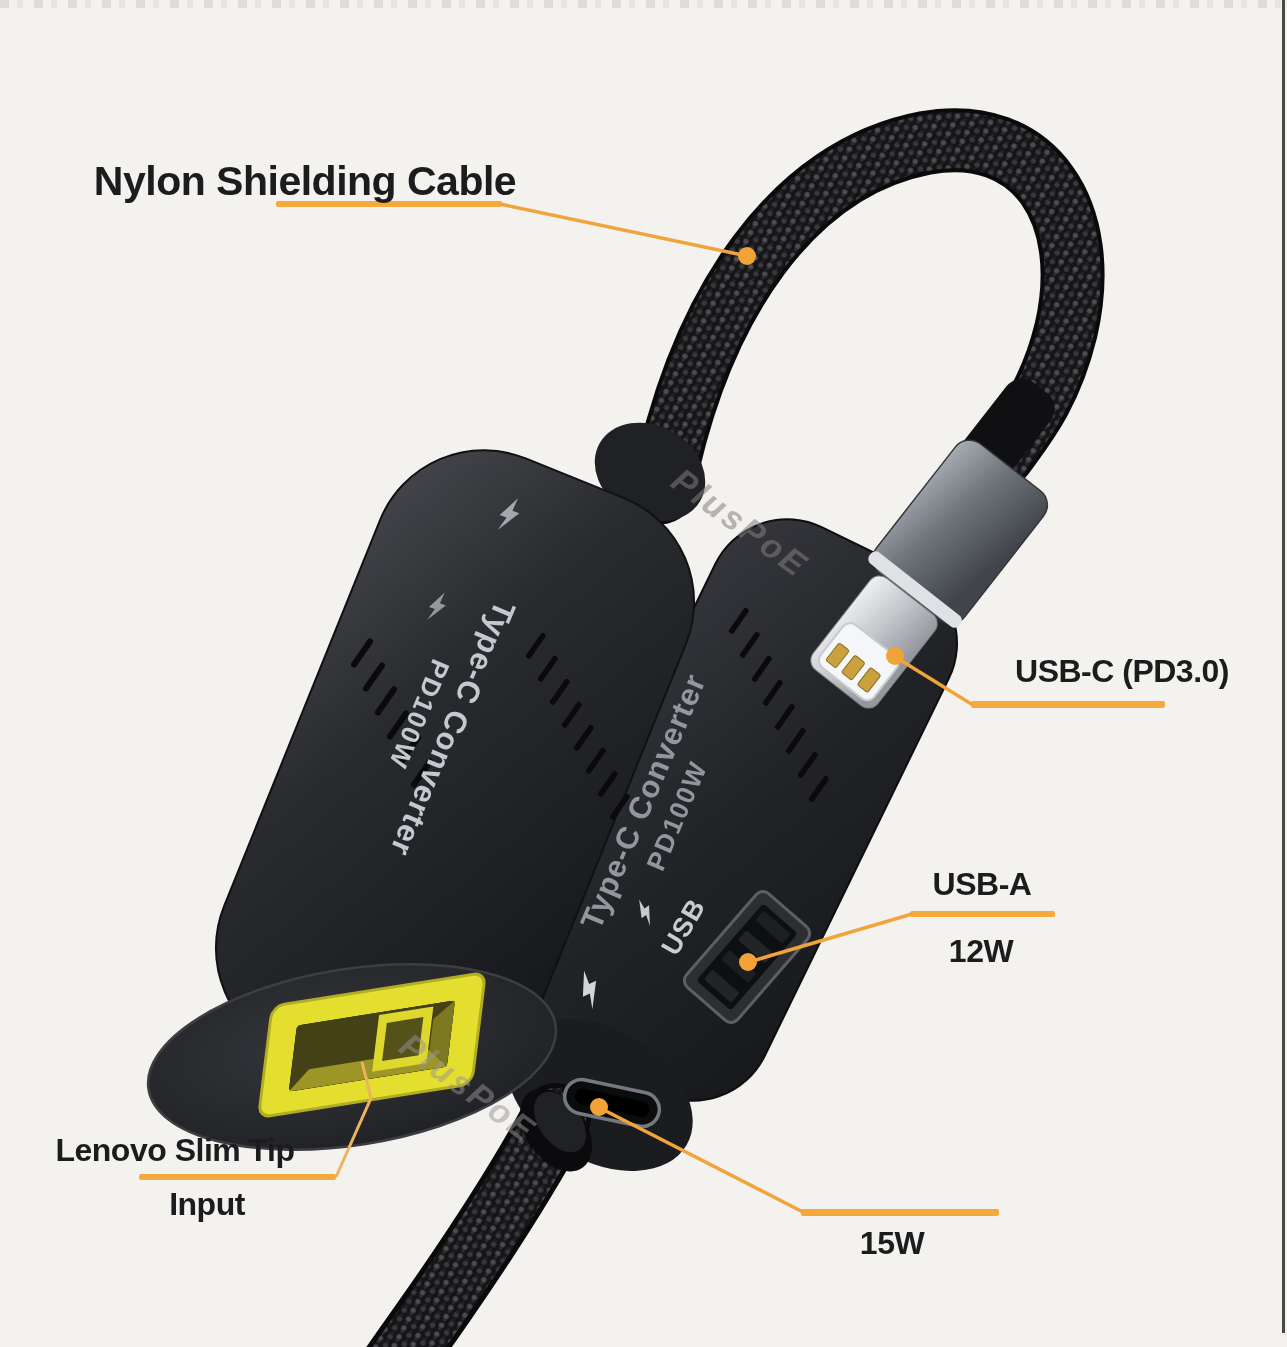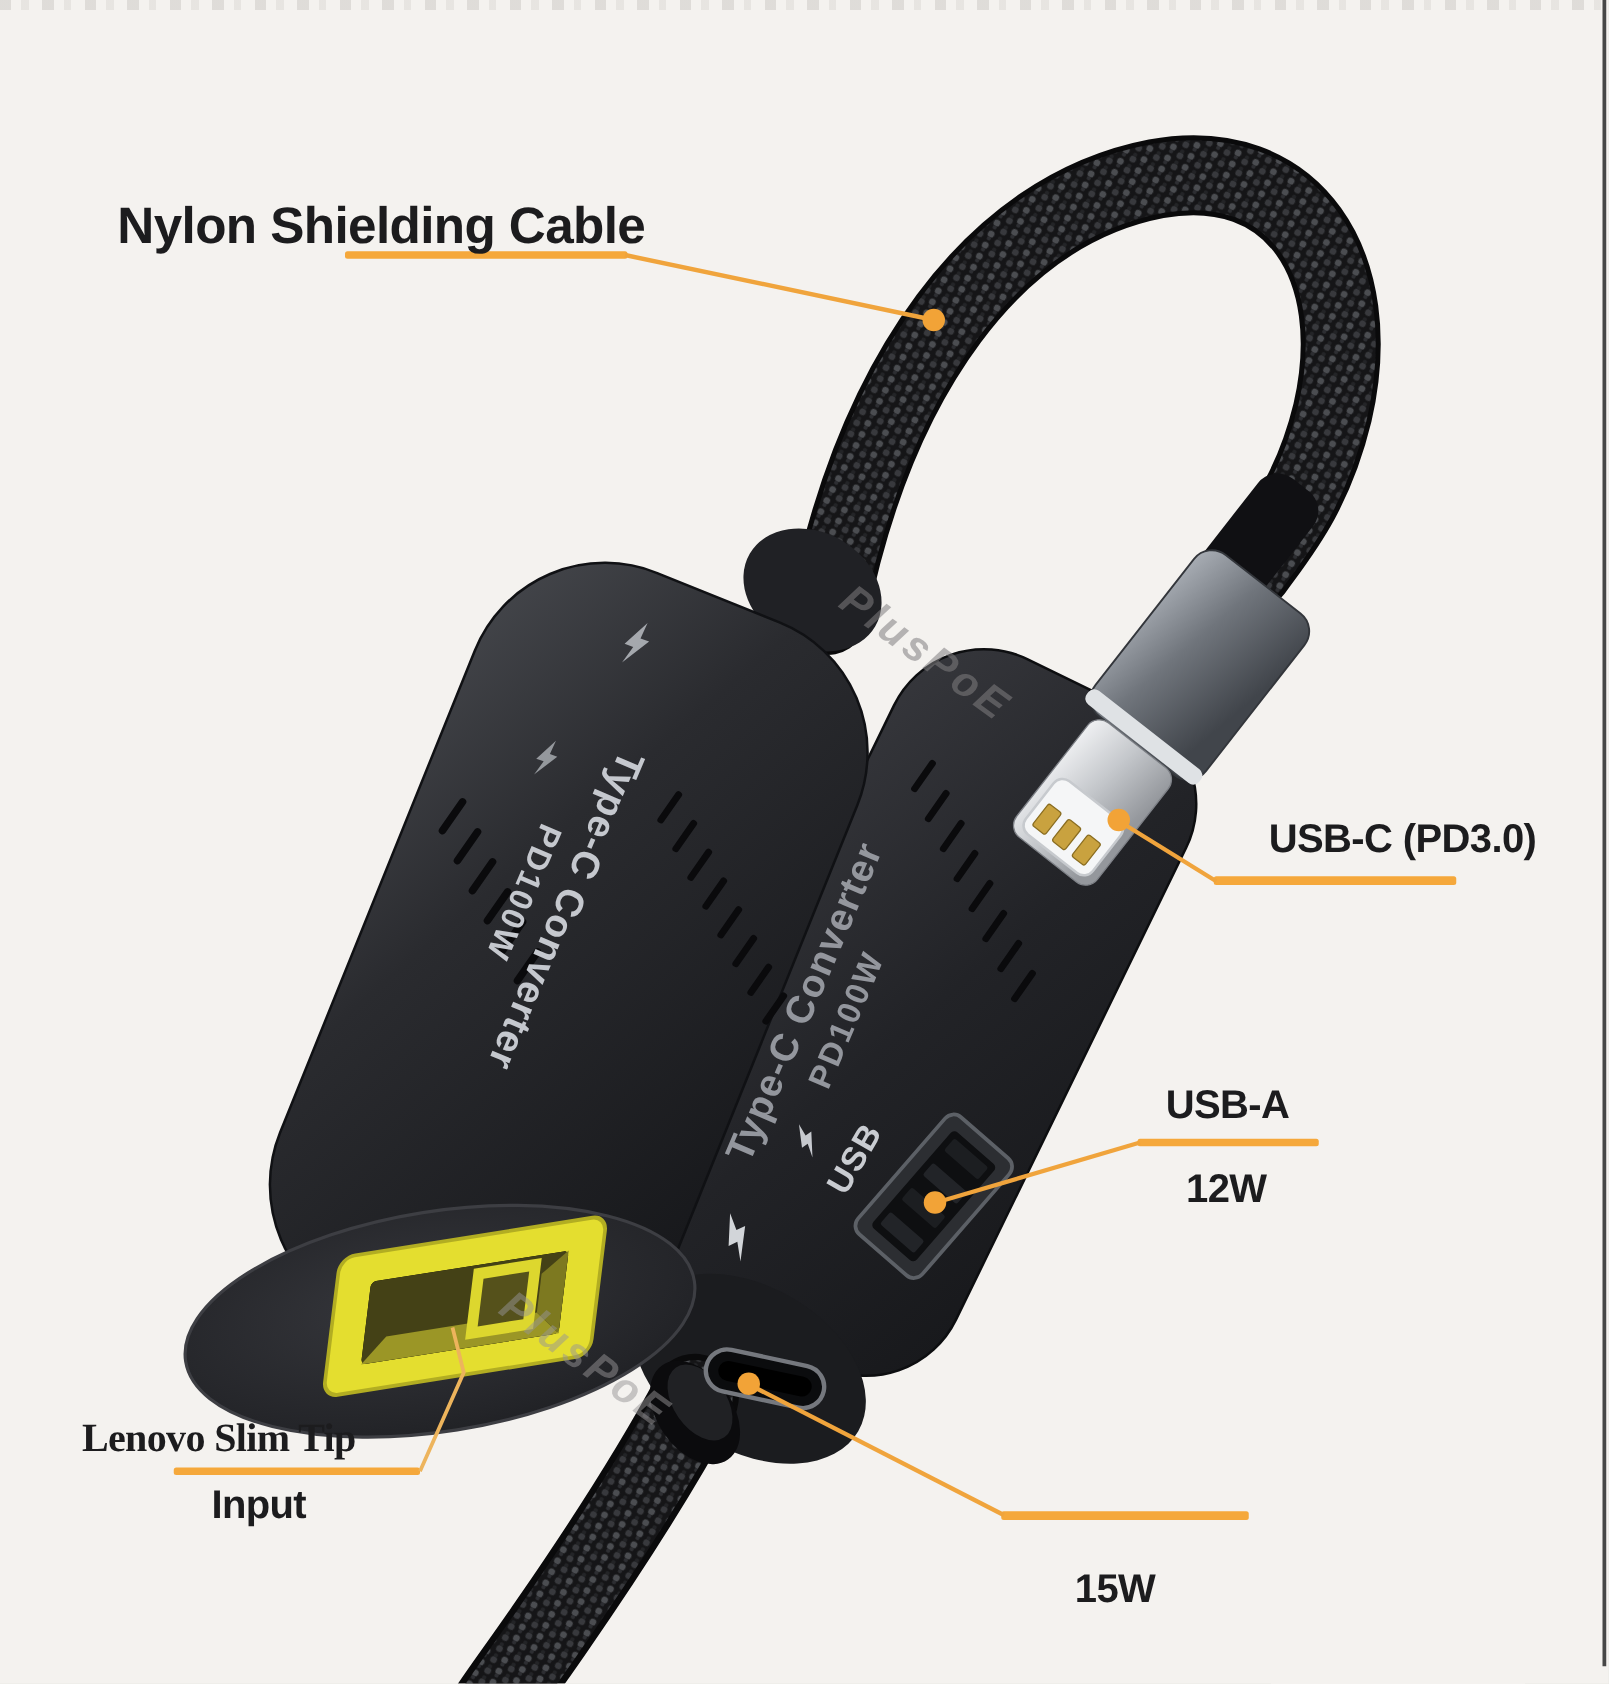--- a/index.html
+++ b/index.html
@@ -223,19 +223,19 @@
   <div class="watermark" id="watermark-top">PlusPoE</div>
   <div class="watermark" id="watermark-bottom">PlusPoE</div>
 
   <div class="ann title-main" style="left:305px;top:181px;">Nylon Shielding Cable</div>
 
   <div class="ann" style="left:1122px;top:671px;">USB-C (PD3.0)</div>
 
   <div class="ann" style="left:982px;top:884px;">USB-A</div>
   <div class="ann" style="left:981px;top:951px;">12W</div>
 
-  <div class="ann" style="left:892px;top:1243px;margin-top:28px;">15W</div>
-
-  <div class="ann" style="left:175px;top:1150px;font-family:Liberation Serif, serif;">Lenovo Slim Tip</div>
+  <div class="ann" style="left:892px;top:1243px;">15W</div>
+
+  <div class="ann" style="left:175px;top:1150px;">Lenovo Slim Tip</div>
   <div class="ann" style="left:207px;top:1204px;">Input</div>
 
   <div class="edge-line"></div>
 </div>
 
 </body></html>

